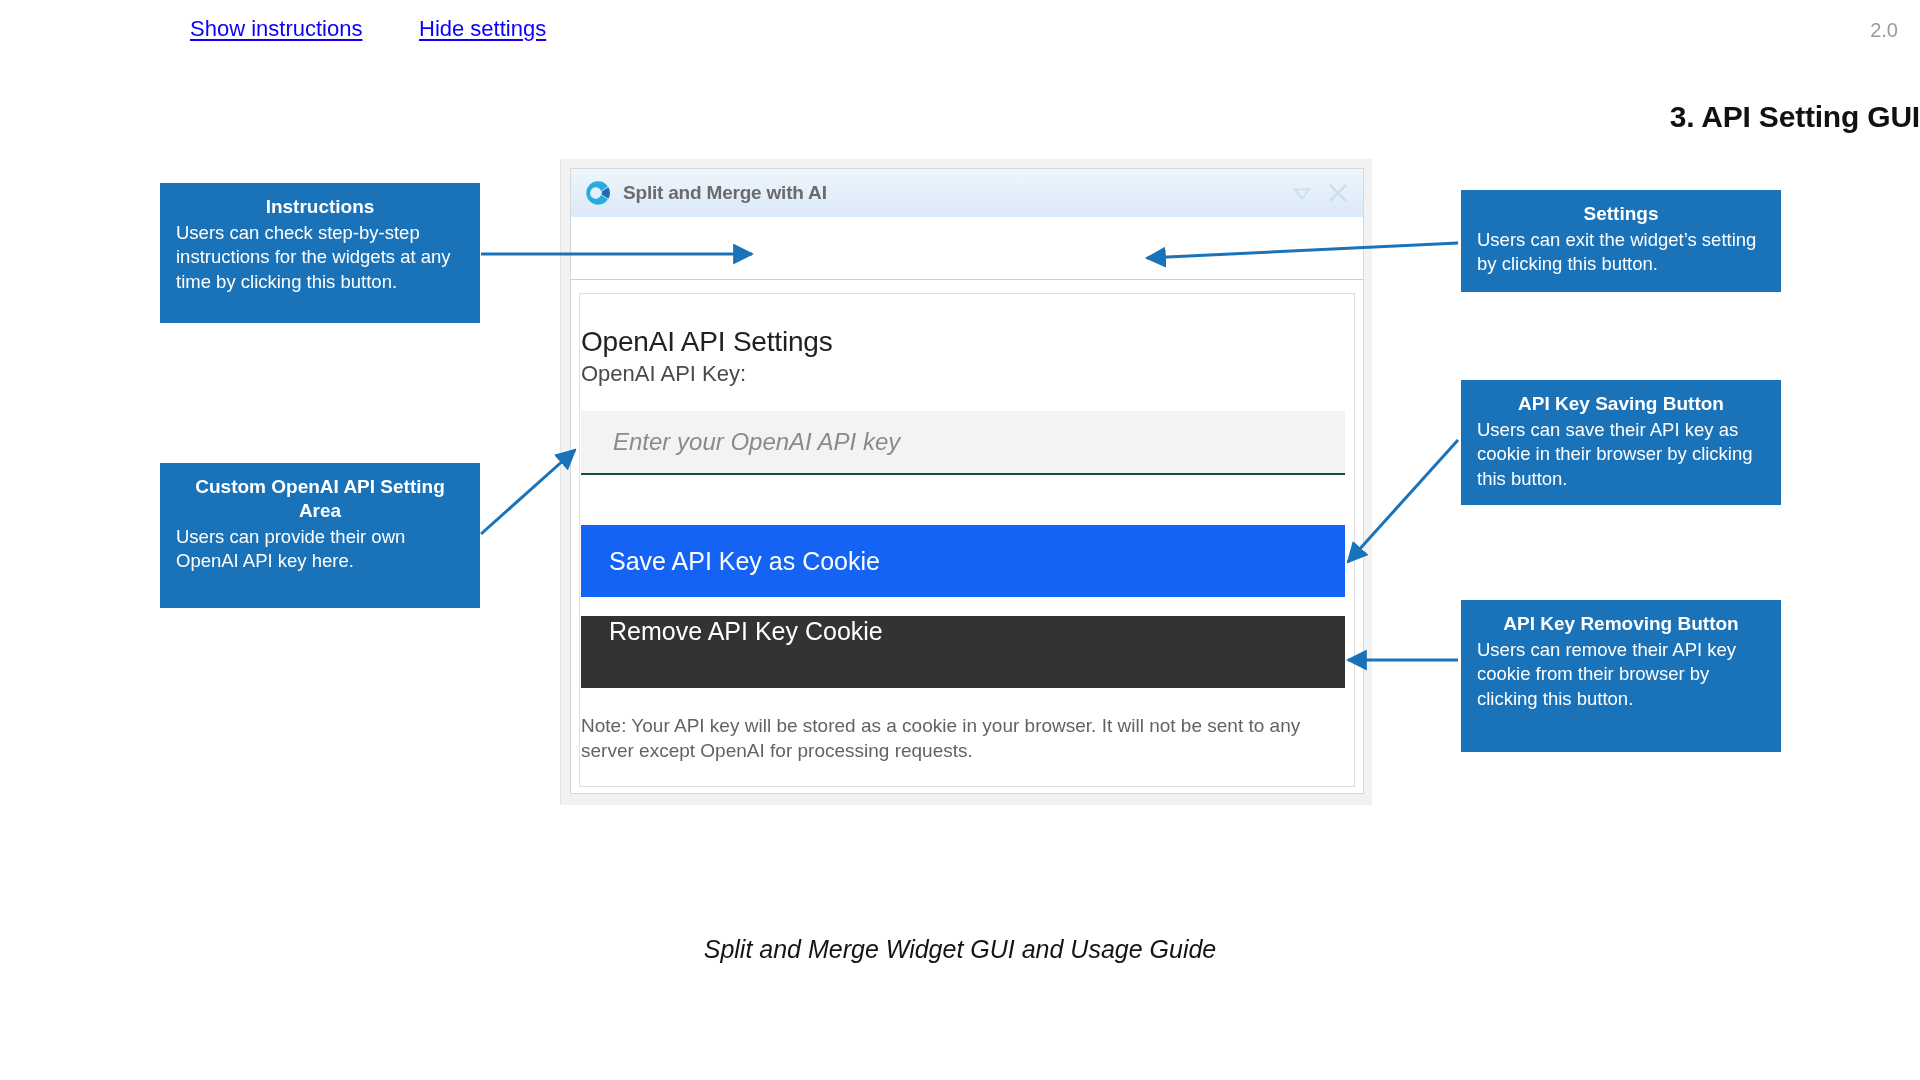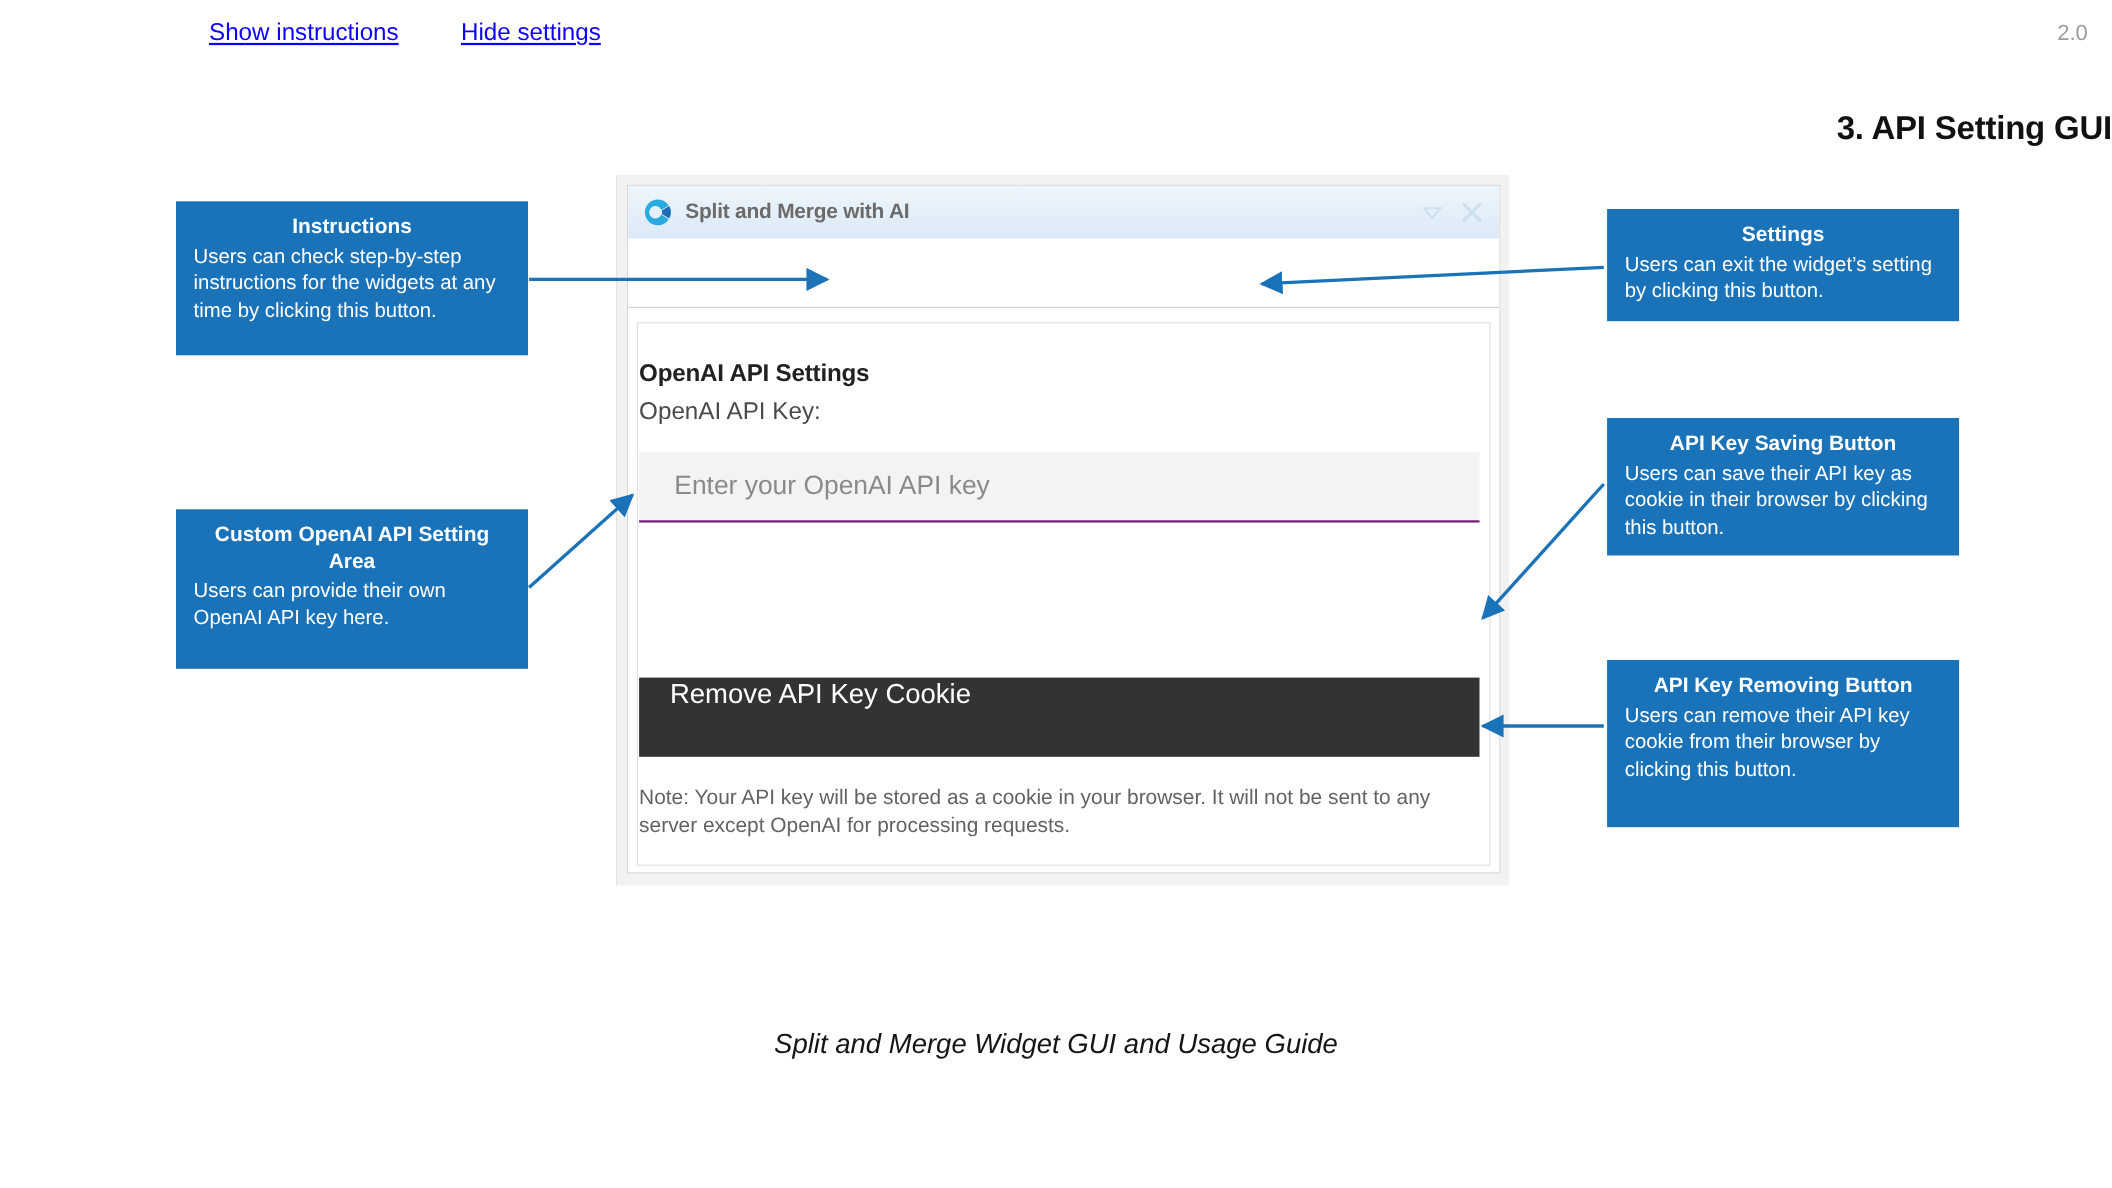--- a/index.html
+++ b/index.html
@@ -67,34 +67,35 @@
     font-size:20px;color:#9b9b9b;
   }
 
   
   #settings-panel{
     position:absolute;left:579px;top:293px;width:776px;height:494px;
     background:#ffffff;border:1px solid #e0e0e0;box-sizing:border-box;
   }
   #settings-heading{
     position:absolute;left:581px;top:326px;
-    font-size:22px;font-weight:bold;color:#212121;letter-spacing:-0.2px;
+    font-size:28px;font-weight:normal;color:#212121;letter-spacing:-0.2px;
   }
   #apikey-label{
     position:absolute;left:581px;top:361px;
     font-size:22px;color:#4a4a4a;text-align:right;
   }
   #apikey-input{
     position:absolute;left:581px;top:411px;width:764px;height:64px;
-    background:#f3f3f3;border:none;border-bottom:2px solid #701a75;
+    background:#f3f3f3;border:none;border-bottom:2px solid #14532d;
     box-sizing:border-box;
     font-family:"Liberation Sans", sans-serif;
     font-size:24px;color:#8a8a8a;
     padding:0 0 0 32px;
     outline:none;
+    font-style:italic;
   }
   #apikey-input::placeholder{color:#8a8a8a;opacity:1;}
 
   #save-button{
     position:absolute;left:581px;top:525px;width:764px;height:72px;
     background:#1563f5;border:none;box-sizing:border-box;
     display:flex;align-items:center;
     padding-left:28px;
     color:#ffffff;font-size:25px;
     font-family:"Liberation Sans", sans-serif;
@@ -182,20 +183,23 @@
   <div id="link-row"></div>
   <a id="link-show" class="lnk">Show instructions</a>
   <a id="link-hide" class="lnk">Hide settings</a>
   <div id="version-label">2.0</div>
 
   <div id="settings-panel"></div>
   <div id="settings-heading">OpenAI API Settings</div>
   <div id="apikey-label">OpenAI API Key:</div>
   <input id="apikey-input" type="text" placeholder="Enter your OpenAI API key" style="">
 
+  <button id="save-button">
+    <span>Save API Key as Cookie</span>
+  </button>
   <button id="remove-button">
     <span>Remove API Key Cookie</span>
   </button>
 
   <div id="note-text">Note: Your API key will be stored as a cookie in your browser. It will not be sent to any server except OpenAI for processing requests.</div>
 
   <div class="callout" id="callout-instructions">
     <div class="c-title">Instructions</div>
     <div class="c-body">Users can check step-by-step instructions for the widgets at any time by clicking this button.</div>
   </div>

